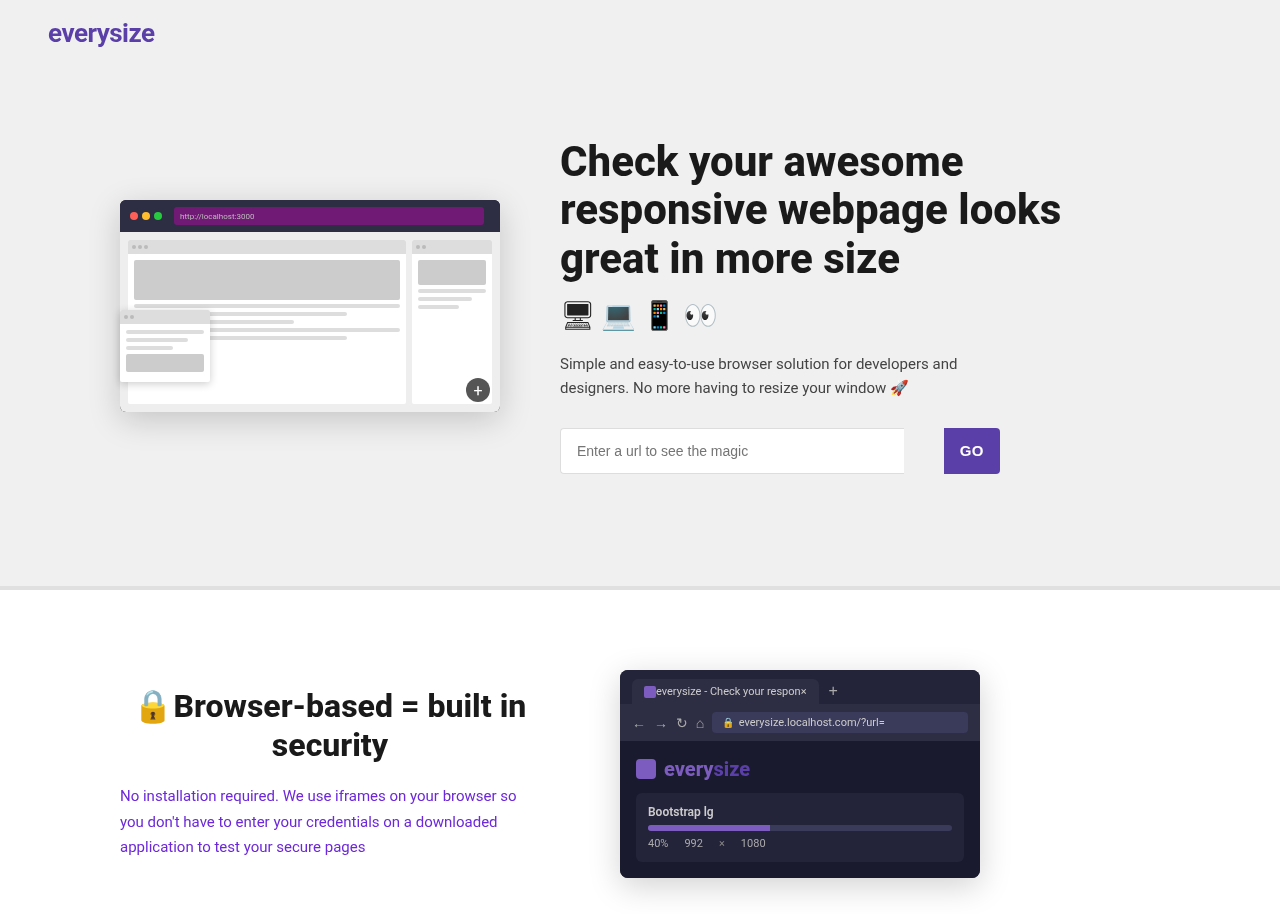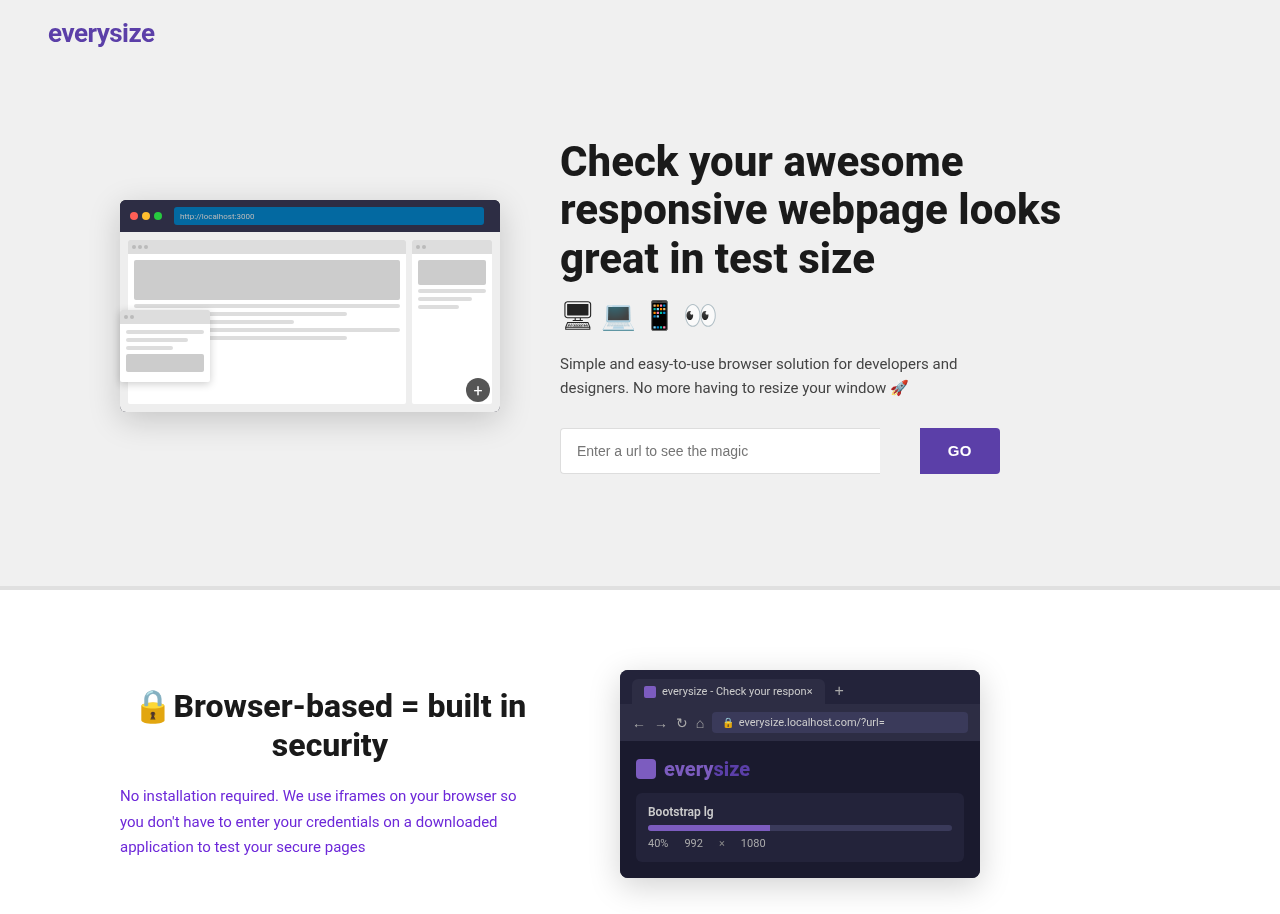--- a/index.html
+++ b/index.html
@@ -53,21 +53,21 @@
       display: flex; gap: 4px;
     }
     .dot {
       width: 8px; height: 8px; border-radius: 50%;
     }
     .dot-r { background: #ff5f56; }
     .dot-y { background: #ffbd2e; }
     .dot-g { background: #27c93f; }
     .browser-url {
       flex: 1;
-      background: #0369a1;
+      background: #701a75;
       border-radius: 3px;
       height: 18px;
       margin: 0 6px;
       font-size: 8px;
       color: #aaa;
       display: flex;
       align-items: center;
       padding: 0 6px;
     }
     .browser-content {
@@ -186,21 +186,21 @@
       font-size: 14px;
       color: #c2410c;
       background: white;
       outline: none;
     }
     .go-btn {
       background: #5b3fa8;
       color: white;
       border: none;
       border-radius: 0 4px 4px 0;
-      padding: 14px 28px;
+      padding: 14px 16px;
       font-size: 15px;
       font-weight: 700;
       cursor: pointer;
       letter-spacing: 0.5px;
       margin-left: 40px;
     }
 
     
     .section-divider {
       height: 4px;
@@ -252,21 +252,20 @@
       gap: 4px;
     }
     .bs-tab {
       background: #3a3a5a;
       border-radius: 6px 6px 0 0;
       padding: 6px 12px;
       font-size: 11px;
       color: #ccc;
       display: flex;
       align-items: center;
-      gap: 6px;
     }
     .bs-tab-active {
       background: #2d2d44;
     }
     .bs-tab-favicon {
       width: 12px; height: 12px;
       background: #7c5cbf;
       border-radius: 2px;
       display: inline-block;
     }
@@ -421,21 +420,21 @@
       <div class="inner-content">
         <div class="content-line long"></div>
         <div class="content-line medium"></div>
         <div class="content-line short"></div>
         <div class="content-img" style="height:18px;"></div>
       </div>
     </div>
   </div>
 
   <div class="hero-text">
-    <h1 class="hero-title">Check your awesome responsive webpage looks great in test size</h1>
+    <h1 class="hero-title">Check your awesome responsive webpage looks great in more size</h1>
     <div class="hero-icons">
       <span class="device-icon">🖥</span>
       <span class="device-icon">💻</span>
       <span class="device-icon">📱</span>
       <span class="device-icon">👀</span>
     </div>
     <p class="hero-desc">Simple and easy-to-use browser solution for developers and designers. No more having to resize your window 🚀</p>
     <div class="url-form">
       <input class="url-input" type="text" placeholder="Enter a url to see the magic" style="">
       <button class="go-btn">GO</button>

